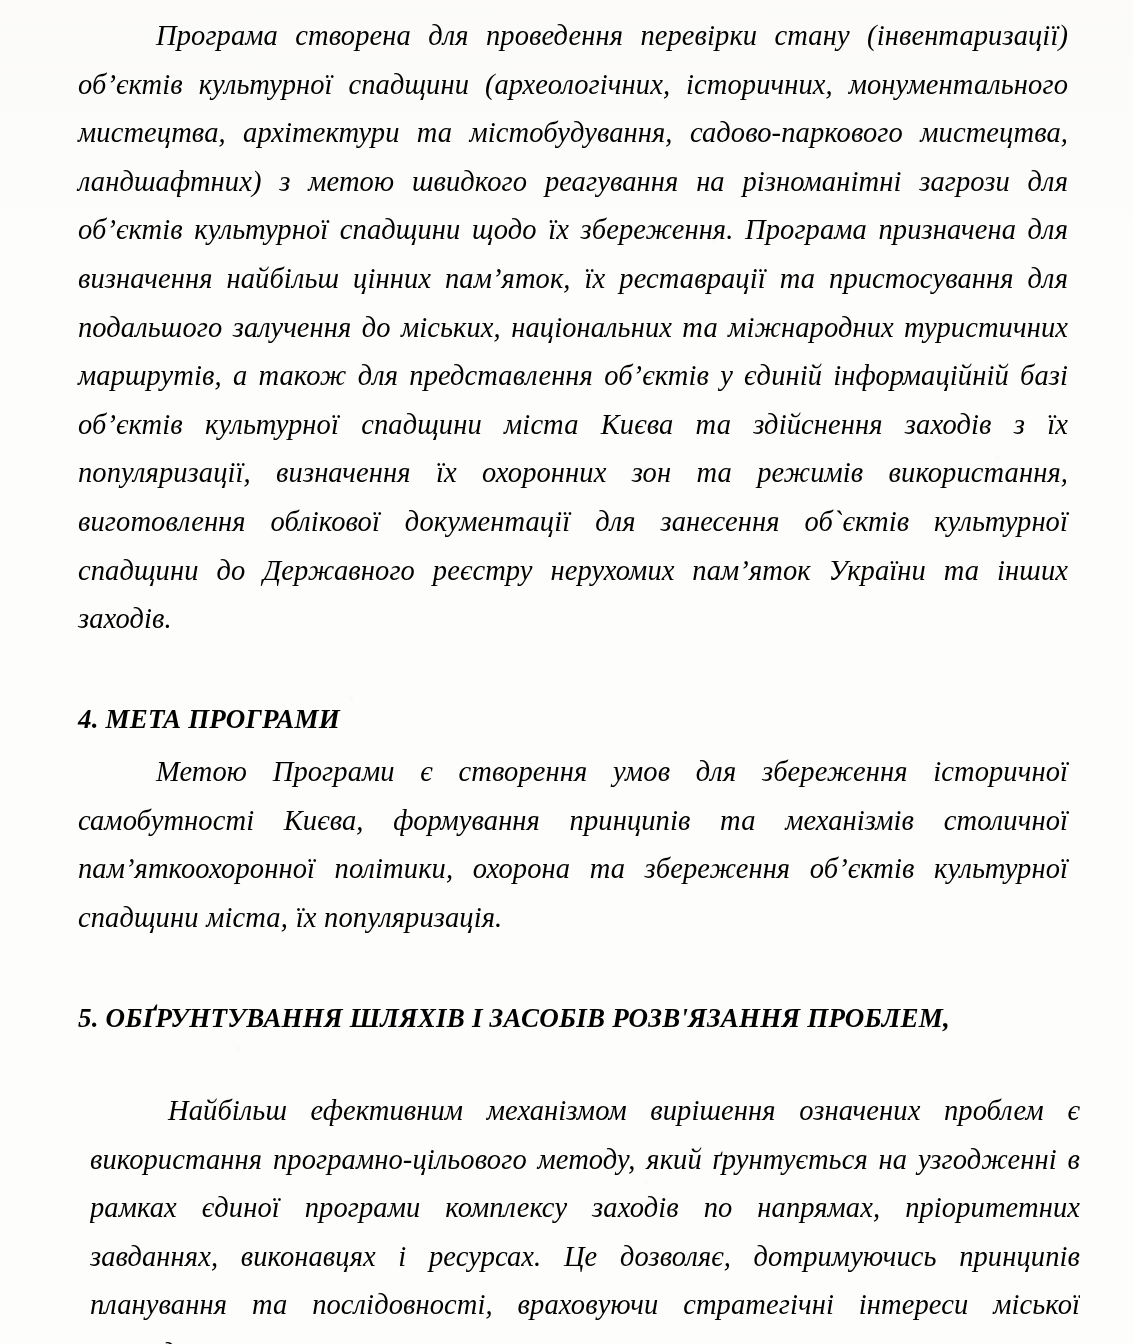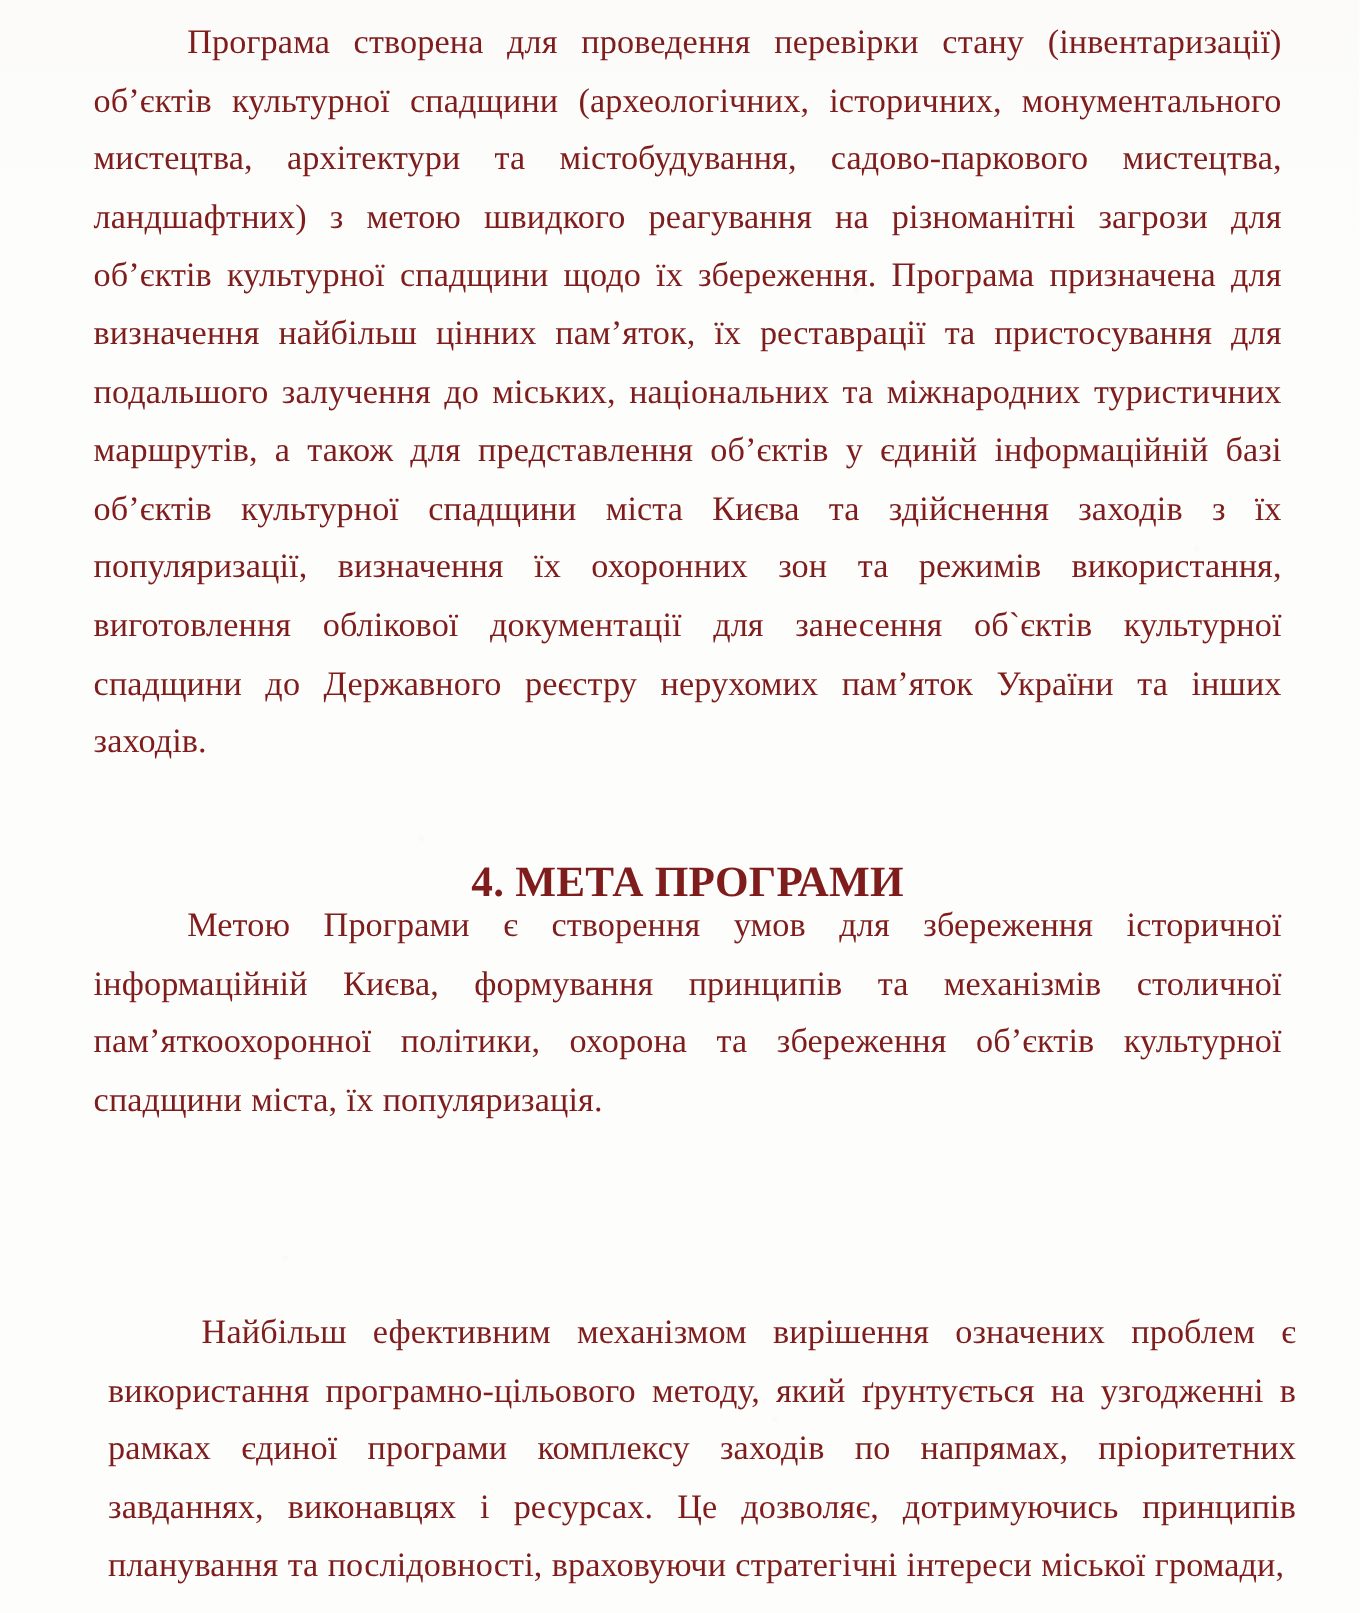--- a/index.html
+++ b/index.html
@@ -8,22 +8,23 @@
     padding: 0;
     background: #ffffff;
   }
   .page {
     position: relative;
     width: 1133px;
     height: 1344px;
     background: #fdfdfc;
     overflow: hidden;
     font-family: "Liberation Serif", "DejaVu Serif", serif;
-    color: #7f1d1d;
+    color: #000000;
     box-sizing: border-box;
+    font-style: italic;
   }
 
   
   .paper-noise {
     position: absolute;
     inset: 0;
     pointer-events: none;
     background:
       radial-gradient(circle at 12% 7%,  rgba(0,0,0,.016) 0 2px, transparent 3px),
       radial-gradient(circle at 63% 18%, rgba(0,0,0,.014) 0 2px, transparent 3px),
@@ -47,23 +48,22 @@
     text-align: justify;
     text-justify: inter-word;
     font-size: 28.5px;
     line-height: 48.6px;
     letter-spacing: .1px;
     text-indent: 78px;
     word-spacing: .5px;
   }
 
   h2.section-heading {
-    margin: 16px;
-    text-align: center;
-    font-size: 36px;
+    margin: 0;
+    font-size: 27px;
     line-height: 44px;
     font-weight: bold;
     letter-spacing: .2px;
   }
   h2.section-heading .heading-line {
     display: block;
   }
 
   
   .block-par-1     { position: absolute; top: 12px;   left: 0; width: 990px; }
@@ -88,25 +88,26 @@
       <p class="body-par">Програма створена для проведення перевірки стану (інвентаризації) об’єктів культурної спадщини (археологічних, історичних, монументального мистецтва, архітектури та містобудування, садово-паркового мистецтва, ландшафтних) з метою швидкого реагування на різноманітні загрози для об’єктів культурної спадщини щодо їх збереження. Програма призначена для визначення найбільш цінних пам’яток, їх реставрації та пристосування для подальшого залучення до міських, національних та міжнародних туристичних маршрутів, а також для представлення об’єктів у єдиній інформаційній базі об’єктів культурної спадщини міста Києва та здійснення заходів з їх популяризації, визначення їх охоронних зон та режимів використання, виготовлення облікової документації для занесення об`єктів культурної спадщини до Державного реєстру нерухомих пам’яток України та інших заходів.</p>
     </div>
 
     <div class="block-heading-4">
       <h2 class="section-heading">
         <span class="heading-line">4. МЕТА ПРОГРАМИ</span>
       </h2>
     </div>
 
     <div class="block-par-2">
-      <p class="body-par">Метою Програми є створення умов для збереження історичної інформаційній Києва, формування принципів та механізмів столичної пам’яткоохоронної політики, охорона та збереження об’єктів культурної спадщини міста, їх популяризація.</p>
+      <p class="body-par">Метою Програми є створення умов для збереження історичної самобутності Києва, формування принципів та механізмів столичної пам’яткоохоронної політики, охорона та збереження об’єктів культурної спадщини міста, їх популяризація.</p>
     </div>
 
     <div class="block-heading-5">
       <h2 class="section-heading">
+        <span class="heading-line">5. ОБҐРУНТУВАННЯ ШЛЯХІВ І ЗАСОБІВ РОЗВ'ЯЗАННЯ ПРОБЛЕМ,</span>
       </h2>
     </div>
 
     <div class="block-par-3">
       <p class="body-par">Найбільш ефективним механізмом вирішення означених проблем є використання програмно-цільового методу, який ґрунтується на узгодженні в рамках єдиної програми комплексу заходів по напрямах, пріоритетних завданнях, виконавцях і ресурсах. Це дозволяє, дотримуючись принципів планування та послідовності, враховуючи стратегічні інтереси міської громади,</p>
     </div>
 
   </div>
 </div>
 

